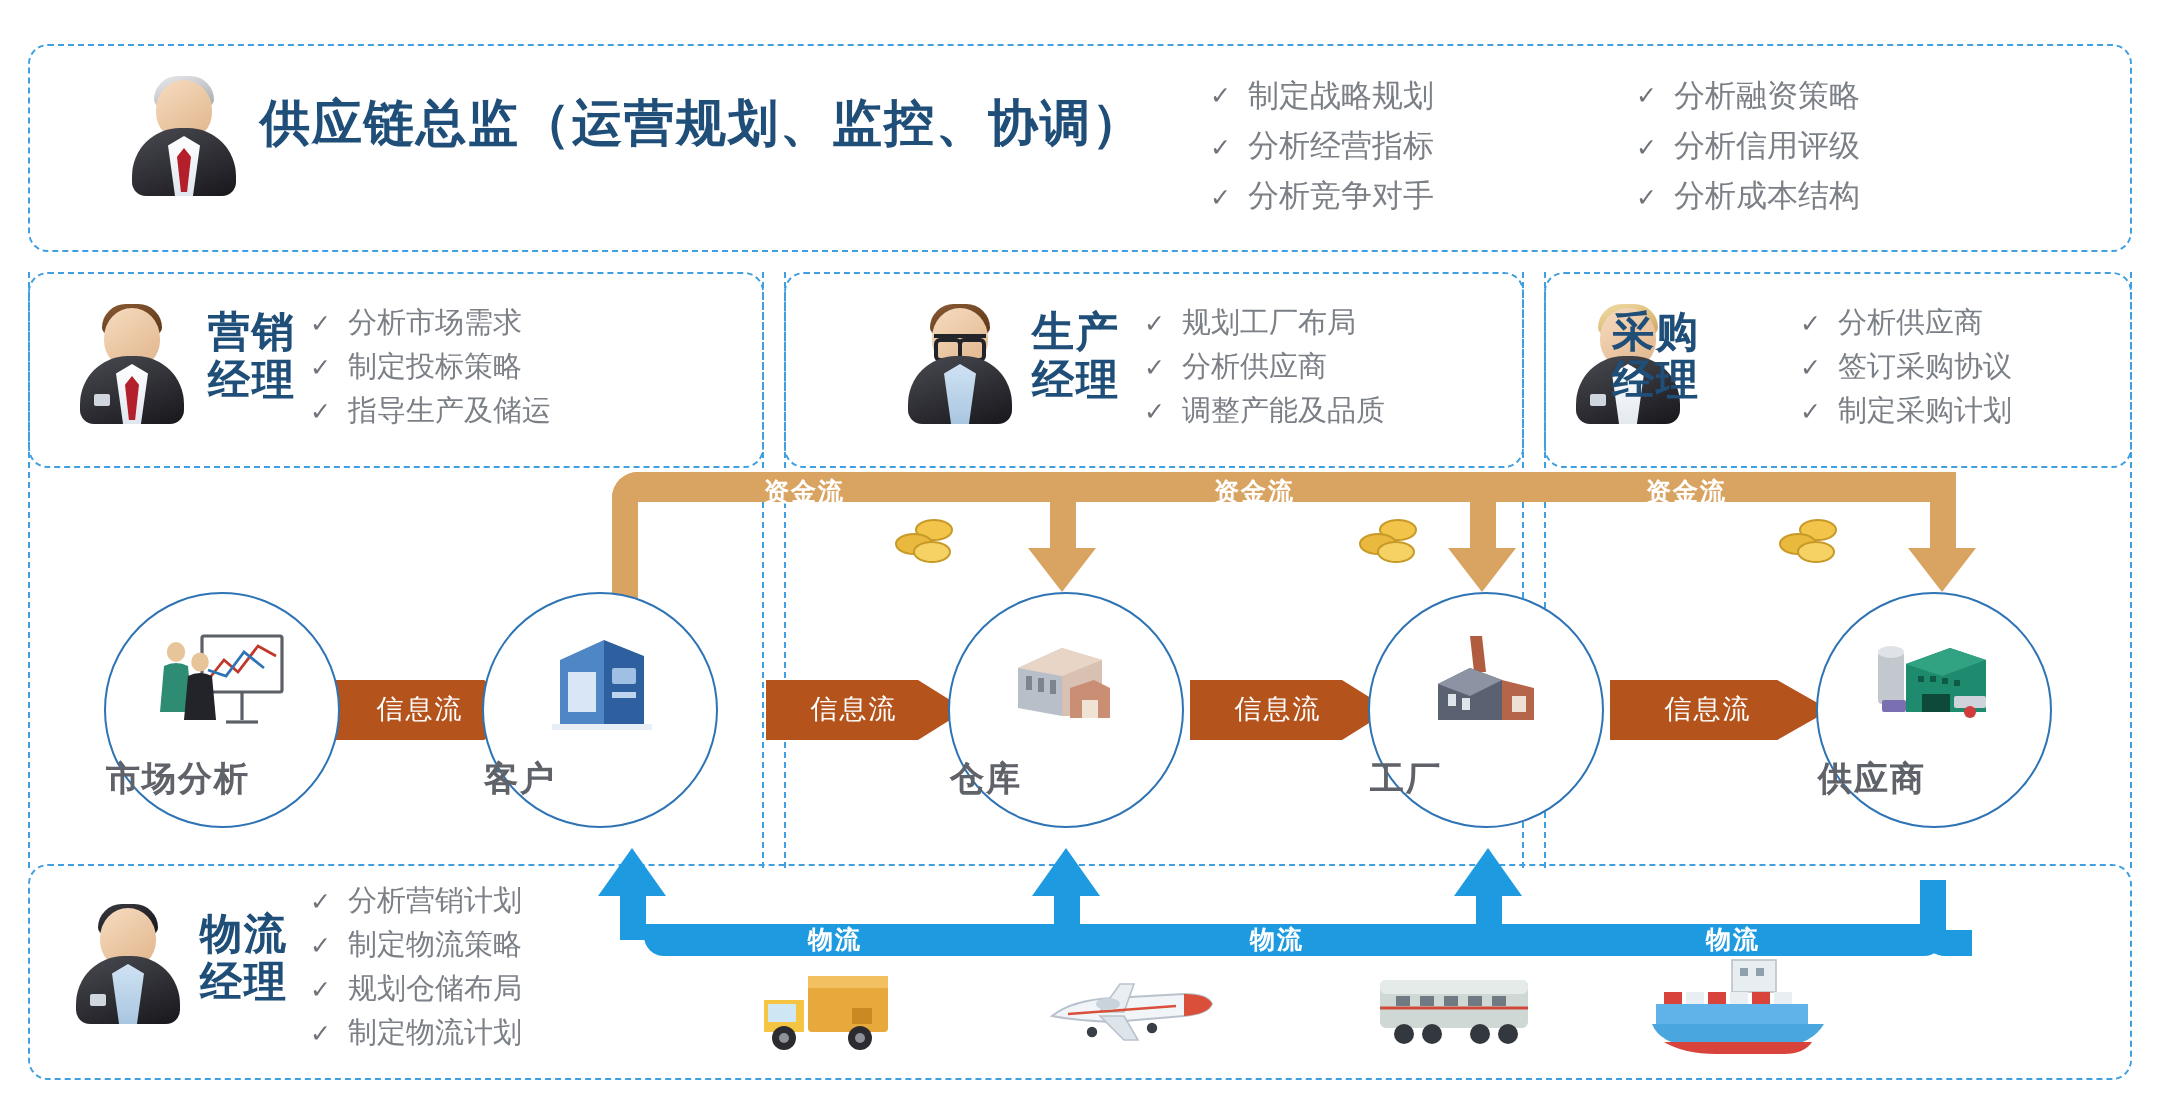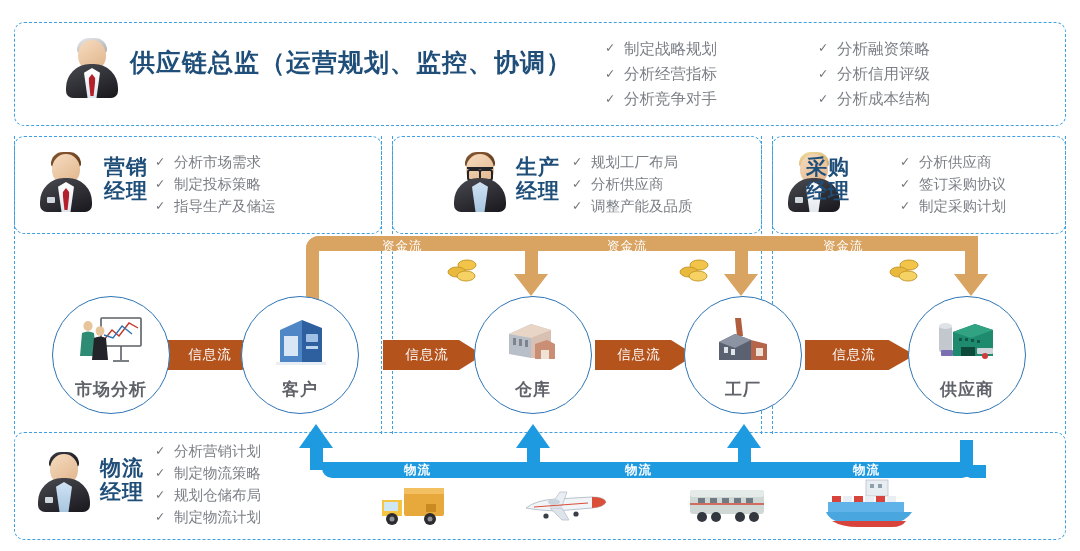--- a/index.html
+++ b/index.html
@@ -107,21 +107,21 @@
   }
   .checklist .ck { color: #6f737a; font-size: 12.5px; width: 11px; }
   .checklist.big .row { font-size: 15.5px; line-height: 1.62; }
 
   
   .node {
     position: absolute; width: 118px; height: 118px;
     border: 1.6px solid #2e74b5; border-radius: 50%;
     background: #ffffff; z-index: 6;
     display: flex; flex-direction: column;
-    align-items: center; justify-content: flex-end;
+    align-items: flex-start; justify-content: flex-end;
   }
   .node .node-label {
     color: #5f6268; font-size: 17px; font-weight: bold;
     margin-bottom: 12px; letter-spacing: 1px;
   }
   .node .node-art {
     position: absolute; top: 17px; left: 50%; transform: translateX(-50%);
     width: 64px; height: 52px;
   }
 
@@ -135,21 +135,21 @@
   .info-arrow span {
     color: #ffffff; font-size: 13.5px; font-weight: normal;
     margin-right: 12px; letter-spacing: 1px; white-space: nowrap;
   }
 
   
   .cap-seg {
     position: absolute; background: #d9a362; z-index: 3;
   }
   .cap-label {
-    position: absolute; color:#ffffff; font-size: 12.5px; font-weight: normal;
+    position: absolute; color:#ffffff; font-size: 12.5px; font-weight: bold;
     letter-spacing: 1px; z-index: 4; white-space: nowrap;
   }
   .cap-head {
     position: absolute; width: 34px; height: 22px; background: #d9a362;
     clip-path: polygon(50% 100%, 0 0, 100% 0); z-index: 4;
   }
   .cap-corner {
     position:absolute; width:26px; height:26px; z-index:3;
     border-top: 13px solid #d9a362; border-left: 13px solid #d9a362;
     border-top-left-radius: 13px;

